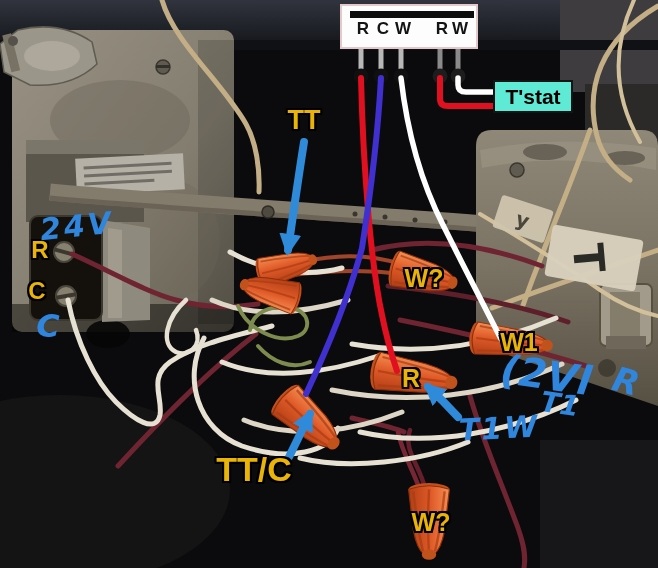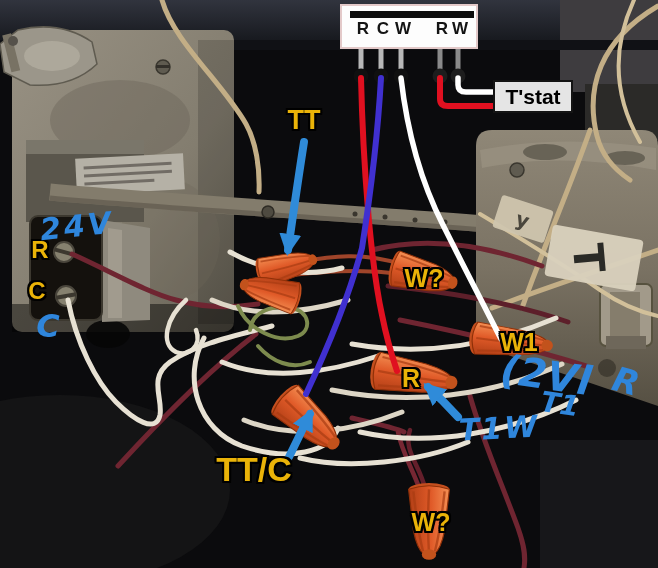--- a/index.html
+++ b/index.html
@@ -11,21 +11,21 @@
     font-family:"Liberation Sans",sans-serif;white-space:nowrap;
     text-shadow:-2px -2px 0 #000,2px -2px 0 #000,-2px 2px 0 #000,2px 2px 0 #000,
                 0 -2px 0 #000,0 2px 0 #000,-2px 0 0 #000,2px 0 0 #000;}
   .hand{position:absolute;transform:translate(-50%,-50%);color:#2f86dc;font-weight:bold;
     font-style:italic;font-family:"DejaVu Sans",sans-serif;white-space:nowrap;}
   .term-box{position:absolute;left:340px;top:4px;width:138px;height:45px;background:#fdfdfd;
     border:2px solid #e3c9c9;box-sizing:border-box;}
   .term-bar{position:absolute;left:8px;top:5px;width:124px;height:7px;background:#0c0c0c;}
   .tl{position:absolute;top:13px;transform:translateX(-50%);font-weight:bold;font-size:17px;
     color:#141414;}
-  .tstat-box{position:absolute;left:493px;top:80px;width:80px;height:33px;background:#e5e5e5;
+  .tstat-box{position:absolute;left:493px;top:80px;width:80px;height:33px;background:#5eead4;
     border:2px solid #141414;box-sizing:border-box;display:flex;align-items:center;
     justify-content:center;font-weight:bold;font-size:21px;color:#000;}
 </style>
 </head>
 <body>
 
 <div class="stage">
 
   <svg class="layer" width="658" height="568" viewBox="0 0 658 568">
     <defs>

